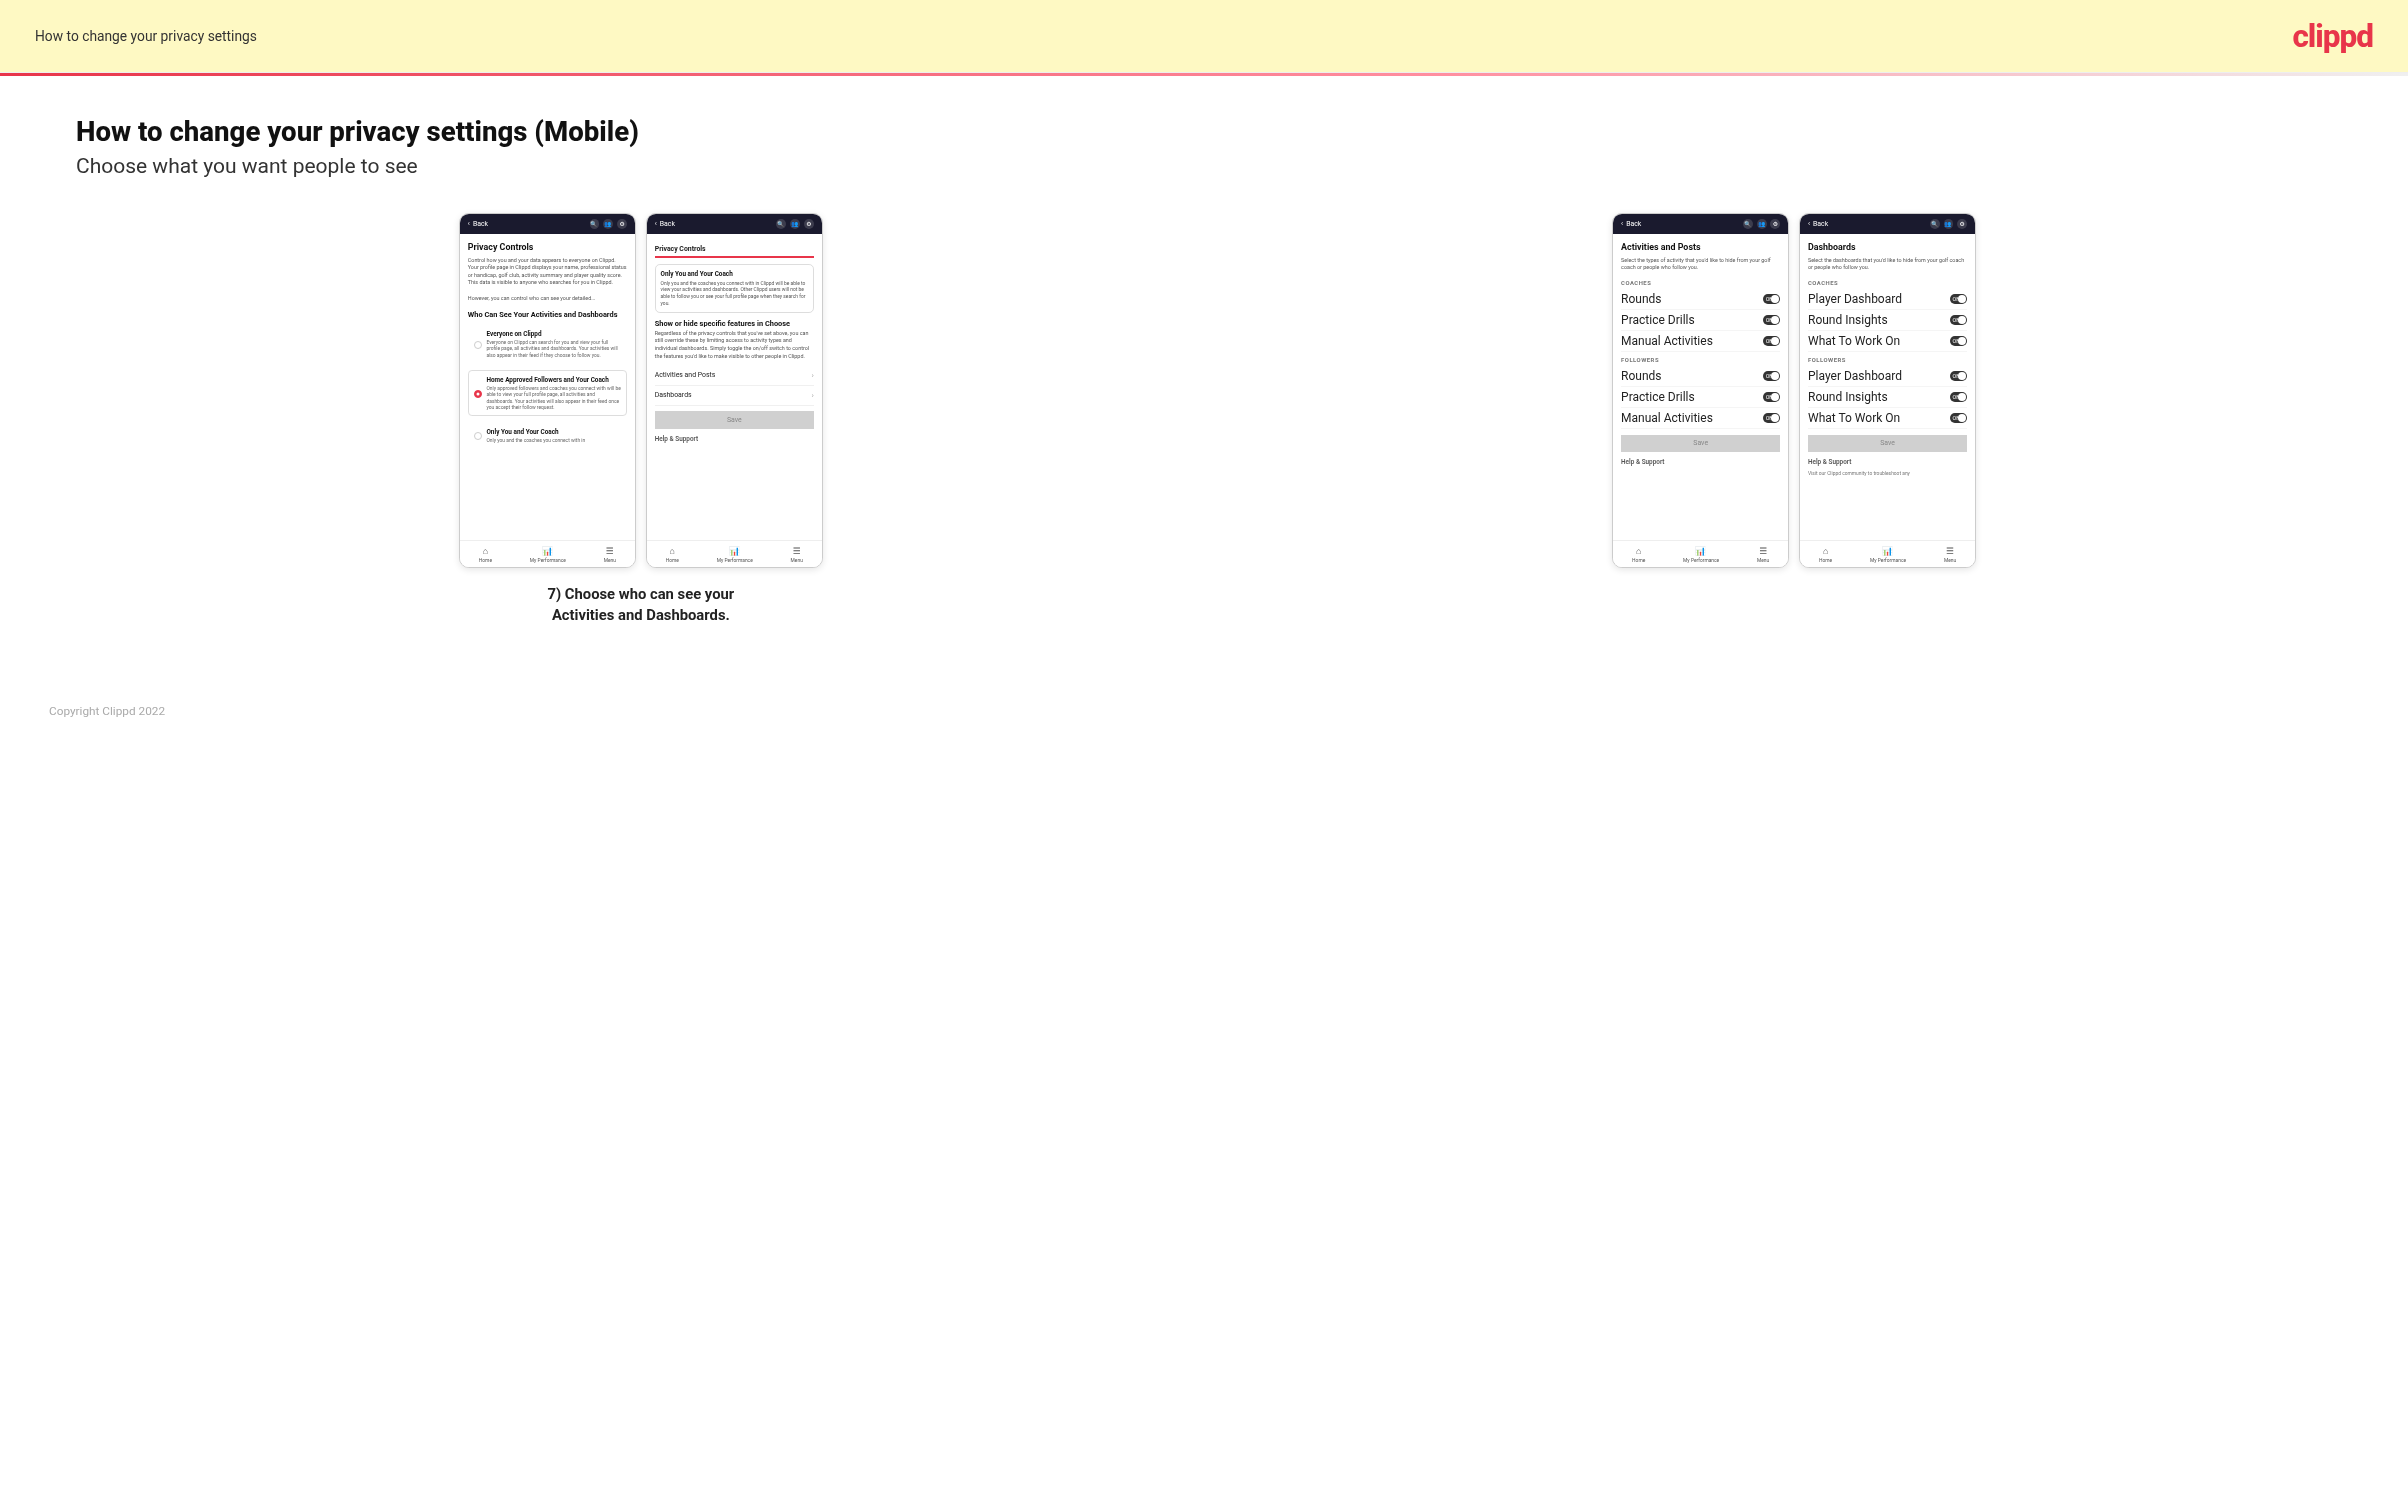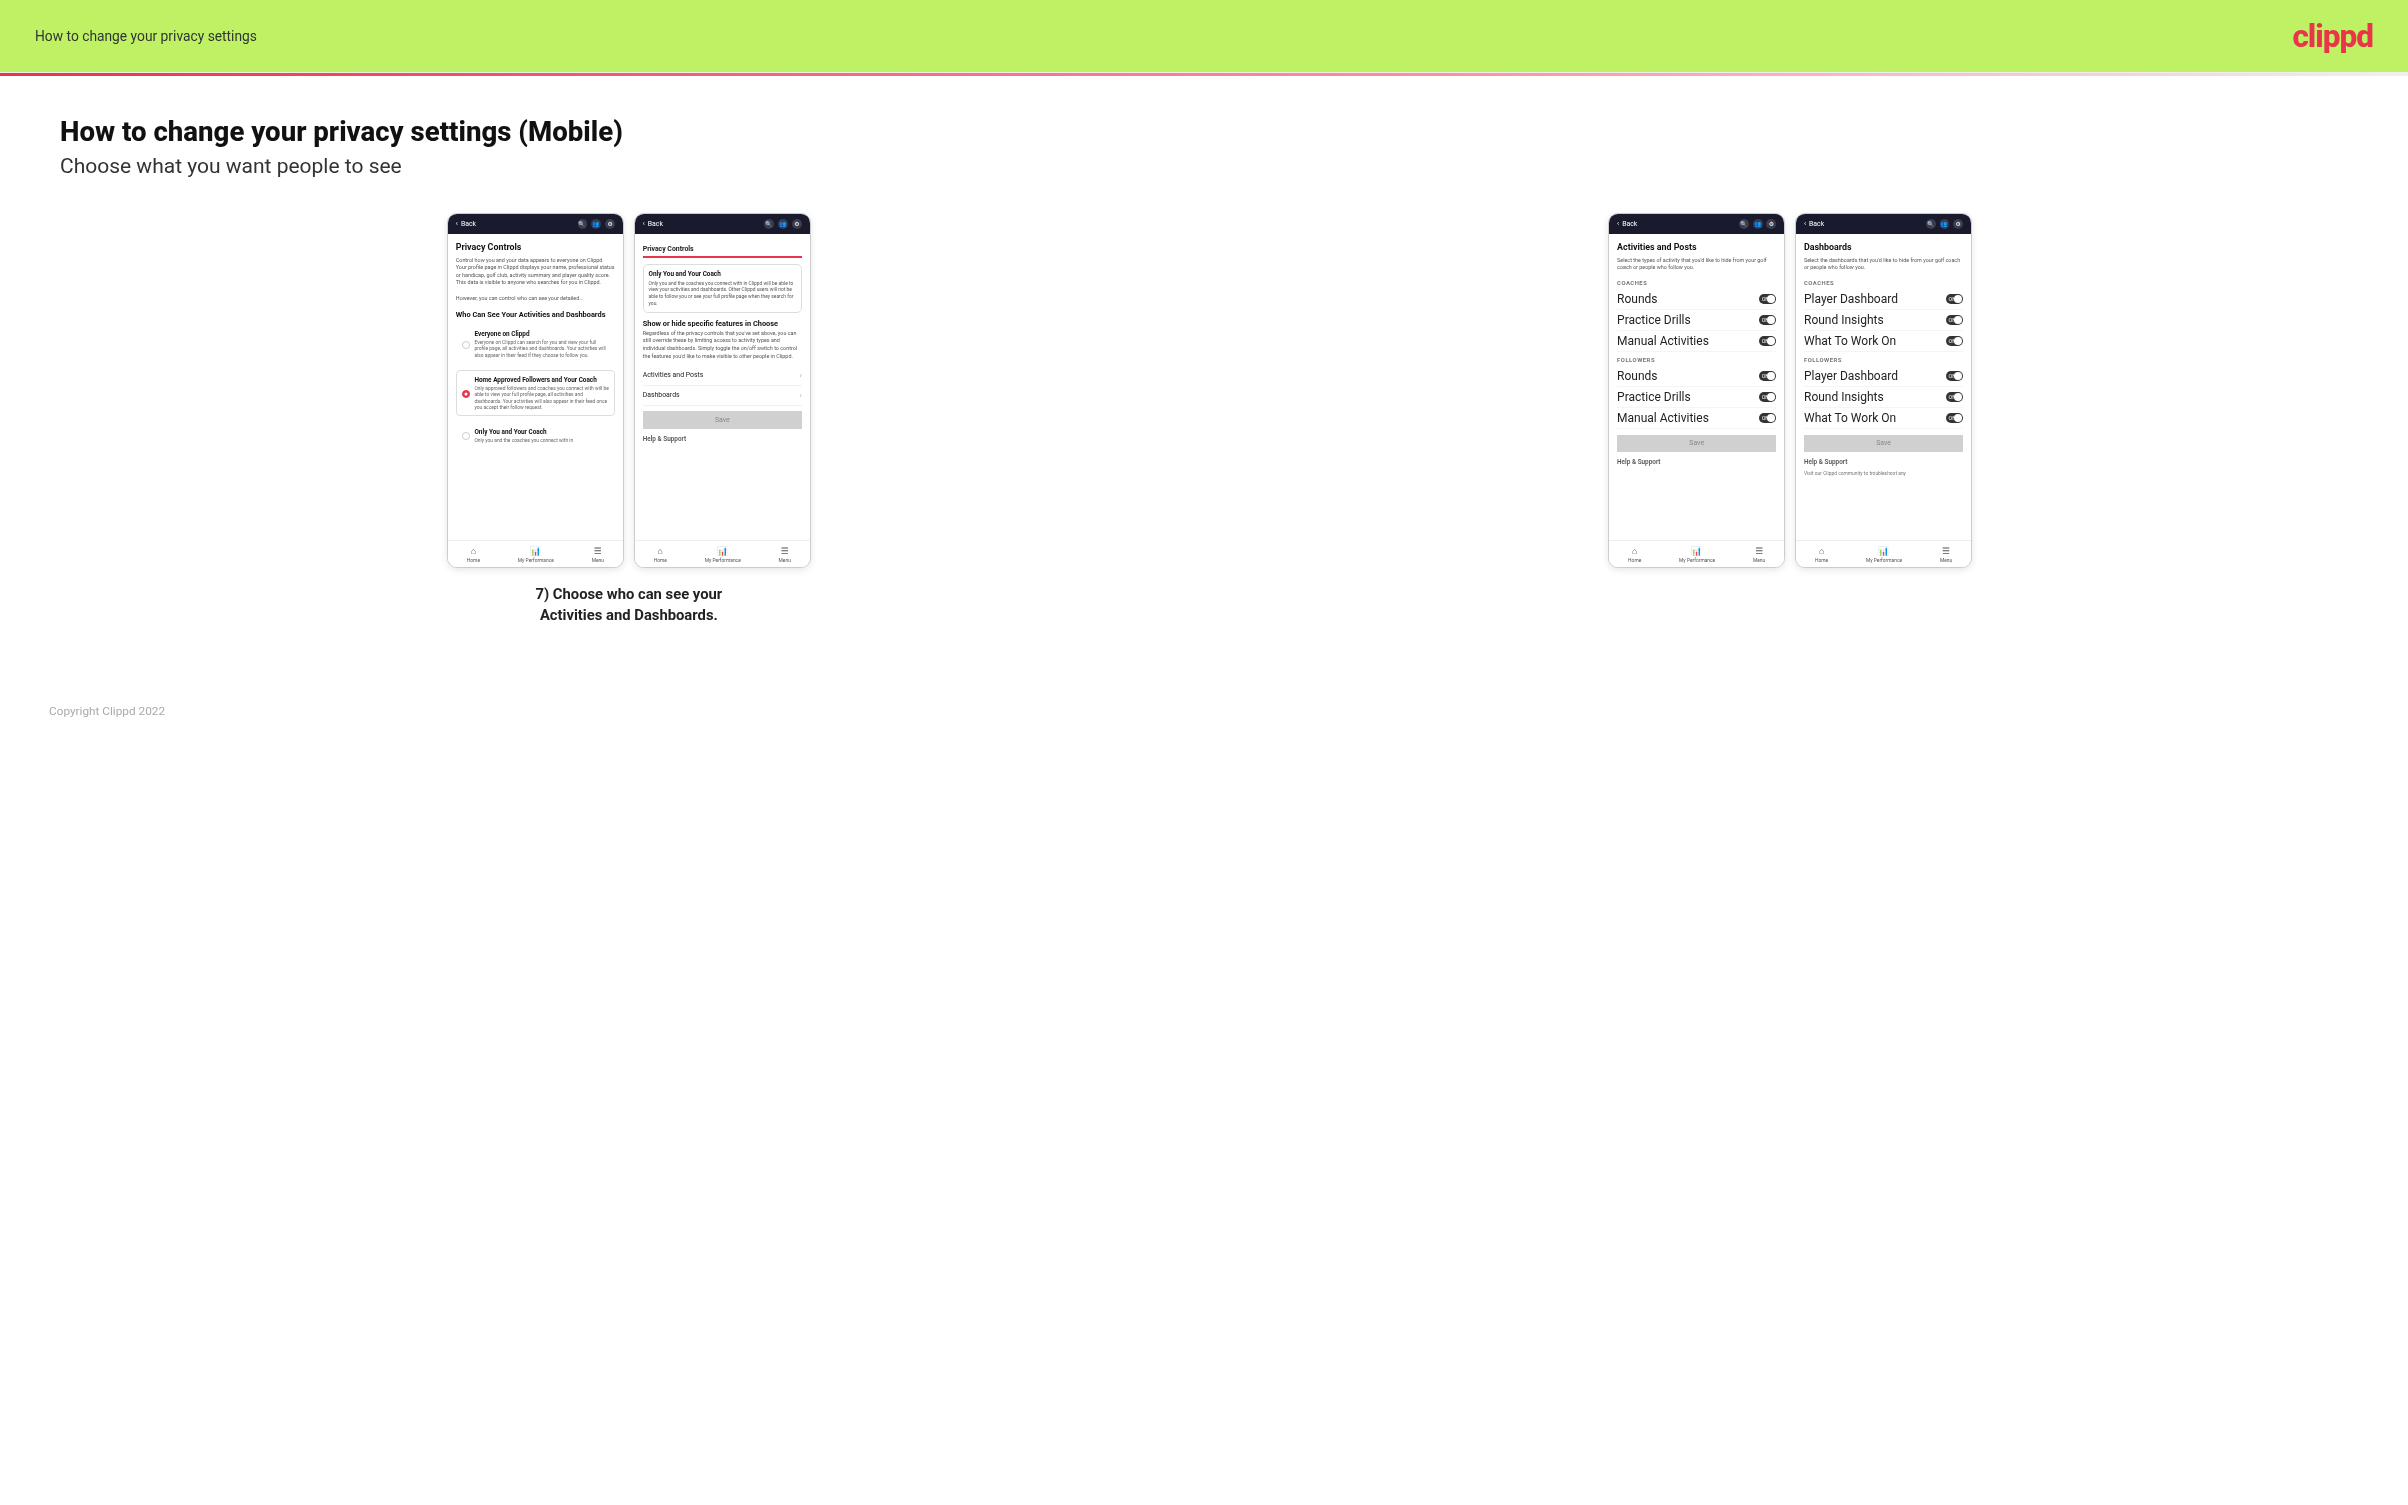--- a/index.html
+++ b/index.html
@@ -10,21 +10,21 @@
       min-height: 100vh;
     }
 
     
     .top-bar {
       display: flex;
       align-items: center;
       justify-content: space-between;
       padding: 17.7px 35px;
       border-bottom: 1px solid #eee;
-      background: #bef264;
+      background: #fef9c3;
       gap: 32px;
     }
     .top-bar-title {
       font-size: 13.8px;
       color: #333;
     }
     .logo {
       font-size: 31.5px;
       font-weight: 800;
       color: #e8354a;
@@ -33,21 +33,21 @@
 
     
     .divider-line {
       height: 3px;
       background: linear-gradient(to right, #e8354a 0%, #ff8fa0 60%, #f0f0f0 100%);
       margin-bottom: 0;
     }
 
     
     .main-content {
-      padding: 39px 49px 59px 60px;
+      padding: 39px 49px 59px 76px;
     }
 
     .page-heading {
       font-size: 27.6px;
       font-weight: 800;
       color: #111;
       margin-bottom: 5.9px;
     }
     .page-subheading {
       font-size: 21px;

